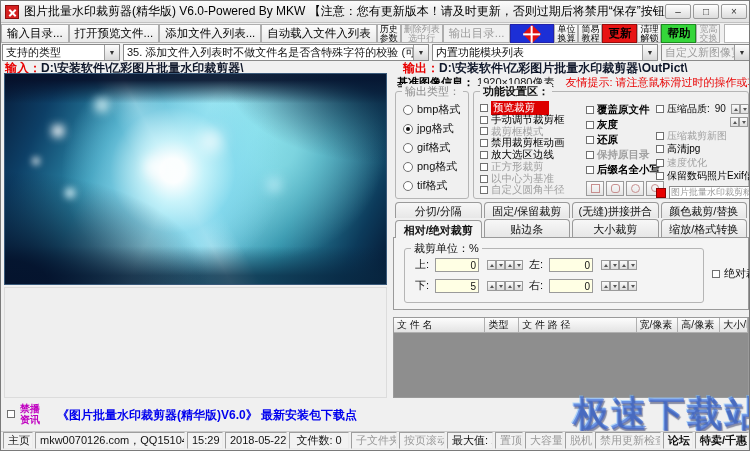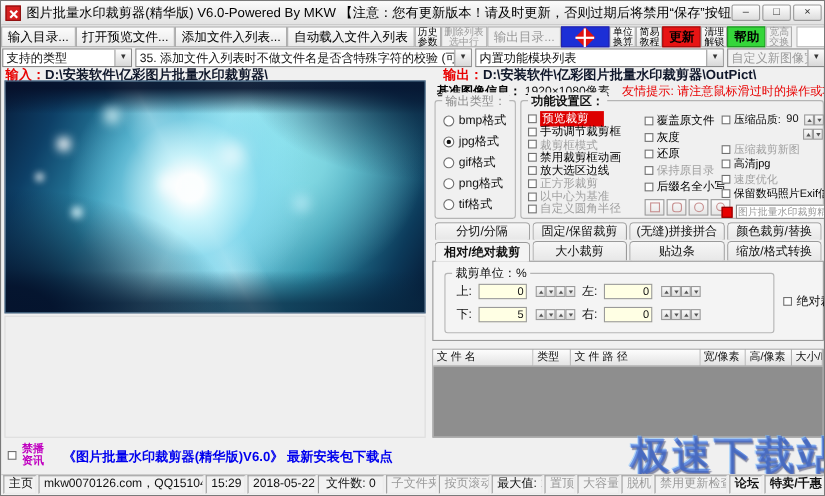--- a/index.html
+++ b/index.html
@@ -70,21 +70,21 @@
   .radio-row{display:flex;align-items:center;gap:4px;height:19px;margin-left:7px;}
   .radio{width:10px;height:10px;border:1px solid #707070;border-radius:50%;background:#fff;position:relative;flex:none;}
   .radio.on::after{content:"";position:absolute;left:2px;top:2px;width:4px;height:4px;border-radius:50%;background:#111;}
   .rlabel{font-size:11px;}
   .grp-func{left:472px;top:90px;width:276px;height:108px;}
   .grp-func .legend{font-weight:bold;}
   .fcol{position:absolute;top:10px;}
   .fcol1{left:6px;width:108px;} .fcol2{left:112px;width:78px;} .fcol3{left:182px;width:92px;}
   .crow{display:flex;align-items:center;gap:3px;white-space:nowrap;text-align:center;}
   .fcol1 .crow{height:11.8px;font-size:10.5px;}
-  .fcol2 .crow{height:15.2px;font-size:10.5px;}
+  .fcol2 .crow{height:15.2px;font-size:10.5px;font-weight:bold;}
   .fcol3 .crow{height:13.5px;font-size:10px;}
   .cb{width:8px;height:8px;border:1px solid #707070;background:#fff;flex:none;}
   .clabel{color:#000;} .crow.dis .clabel{color:#a0a0a0;}
   .clabel.hl{background:#dd0000;color:#fff;padding:0 14px 0 2px;}
   .qval{font-size:10px;margin-left:2px;}
   .spinpair{display:flex;margin-left:2px;}
   .spb{width:9px;height:10px;border:1px solid #9a9a9a;background:linear-gradient(#fbfbfb,#ddd);position:relative;}
   .spb::after{content:"";position:absolute;left:2px;}
   .spb.u::after{top:3px;border-left:2px solid transparent;border-right:2px solid transparent;border-bottom:3px solid #555;}
   .spb.d::after{top:3px;border-left:2px solid transparent;border-right:2px solid transparent;border-top:3px solid #555;}
@@ -353,22 +353,22 @@
 
   <div class="tabs-area">
     <div class="tabrow">
       <div class="tab">分切/分隔</div>
       <div class="tab">固定/保留裁剪</div>
       <div class="tab">(无缝)拼接拼合</div>
       <div class="tab">颜色裁剪/替换</div>
     </div>
     <div class="tabrow tabrow2">
       <div class="tab active">相对/绝对裁剪</div>
+      <div class="tab">贴边条</div>
       <div class="tab">大小裁剪</div>
-      <div class="tab">贴边条</div>
       <div class="tab">缩放/格式转换</div>
     </div>
     <div class="tabbody">
       <div class="grp-crop">
         <span class="legend">裁剪单位：%</span>
         <div class="crop-grid">
           <span class="nlabel">上:</span>
           <span class="numfield">0</span>
           <span class="spinpair">
               <span class="spb u"></span>

